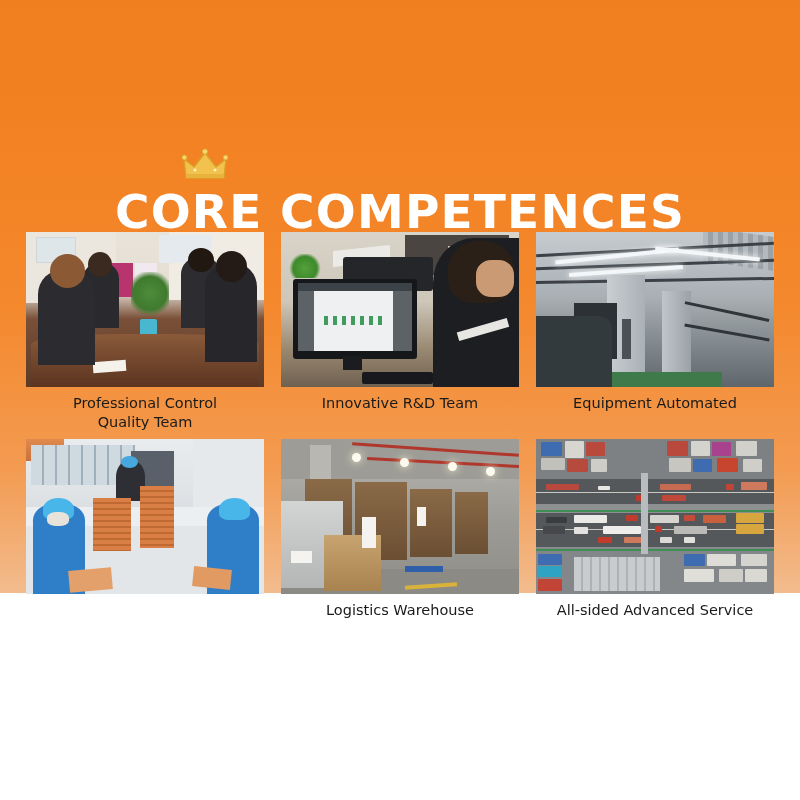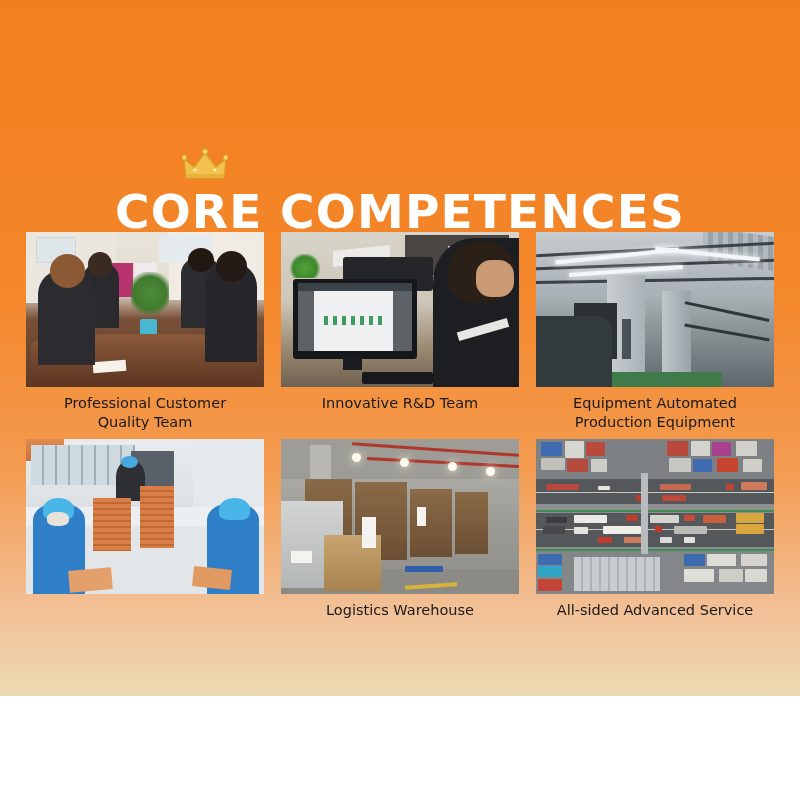--- a/index.html
+++ b/index.html
@@ -9,21 +9,21 @@
   body {
     width: 800px;
     height: 800px;
     overflow: hidden;
     font-family: "Liberation Sans", sans-serif;
   }
 
   #page {
     position: relative;
     width: 800px;
-    height: 696px;
+    height: 593px;
     background: linear-gradient(to bottom,
       #f07f20 0px,
       #f28122 120px,
       #f4882c 300px,
       #f39b51 470px,
       #f2c096 610px,
       #ecdcb4 700px,
       #e7ebd6 800px);
     box-sizing: border-box;
   }
@@ -255,21 +255,21 @@
             <div class="pDh"></div>
           <div class="table"></div>
           <div class="paper"></div>
           <div class="pA"></div>
             <div class="pAh"></div>
           <div class="pC"></div>
             <div class="pCh"></div>
         </div>
       </div>
       <div class="caption">
-        <span>Professional Customer</span><br>
+        <span>Professional Control</span><br>
         <span>Quality Team</span>
       </div>
     </div>
 
     <div class="tile">
       <div class="photo">
         <div class="photo-inner p2">
           <div class="shelf"></div>
             <div class="shelfb"></div>
             <div class="shelfc"></div>
@@ -312,21 +312,20 @@
           <div class="label3"></div>
           <div class="floor"></div>
           <div class="dark2"></div>
             <div class="dark1"></div>
           <div class="rail"></div>
             <div class="rail2"></div>
         </div>
       </div>
       <div class="caption">
         <span>Equipment Automated</span><br>
-        <span>Production Equipment</span>
       </div>
     </div>
 
     <div class="tile">
       <div class="photo">
         <div class="photo-inner p4">
           <div class="wallr"></div>
             <div class="winrow"></div>
           <div class="mach4"></div>
           <div class="bench"></div>

